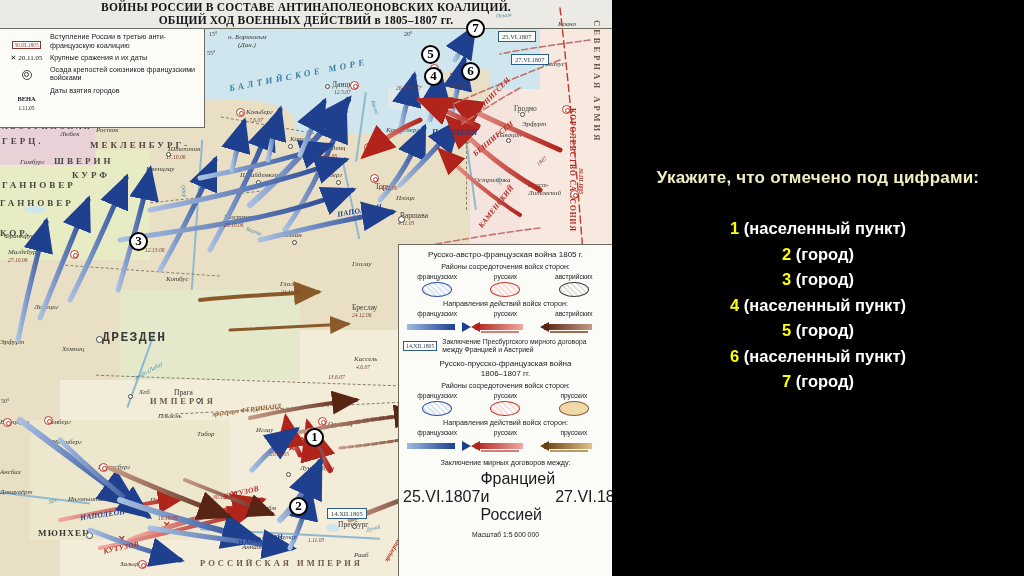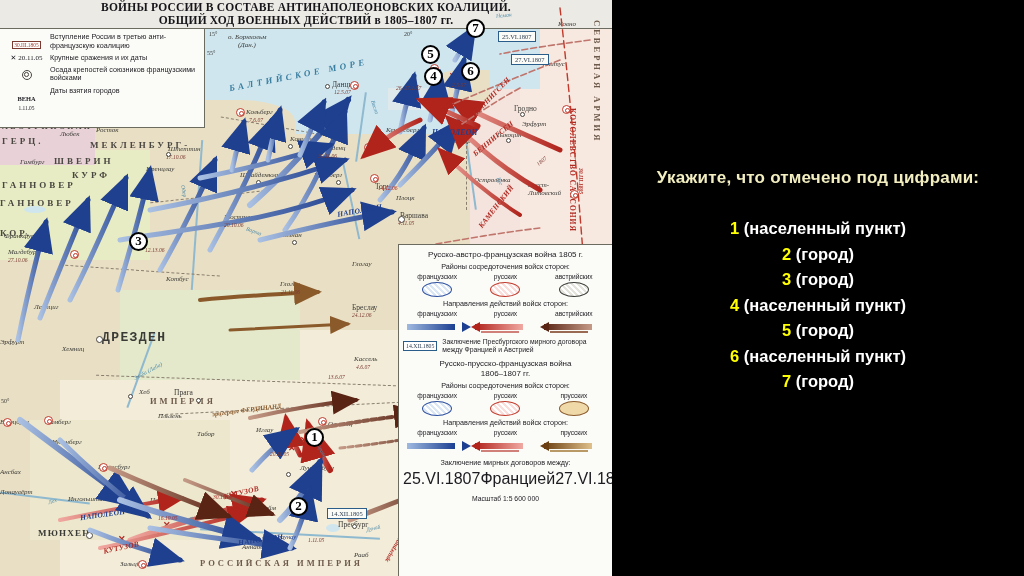--- a/index.html
+++ b/index.html
@@ -584,20 +584,21 @@
               <span class="shaft2"></span>
             </div>
         </div>
       </div>
       <div class="lg-sub" style="margin-top:5px;">Заключение мирных договоров между:</div>
       <div class="twocol">
         <div class="grp">
           <span class="tag">25.VI.1807</span>
           <span class="tt">
             <span style="display:block;">Францией</span>
+            <span style="display:block;">и Россией</span>
           </span>
         </div>
         <div class="grp">
           <span class="tag">27.VI.1807</span>
 
         </div>
       </div>
       <div class="scale">Масштаб 1:5 600 000</div>
     </div>
 

